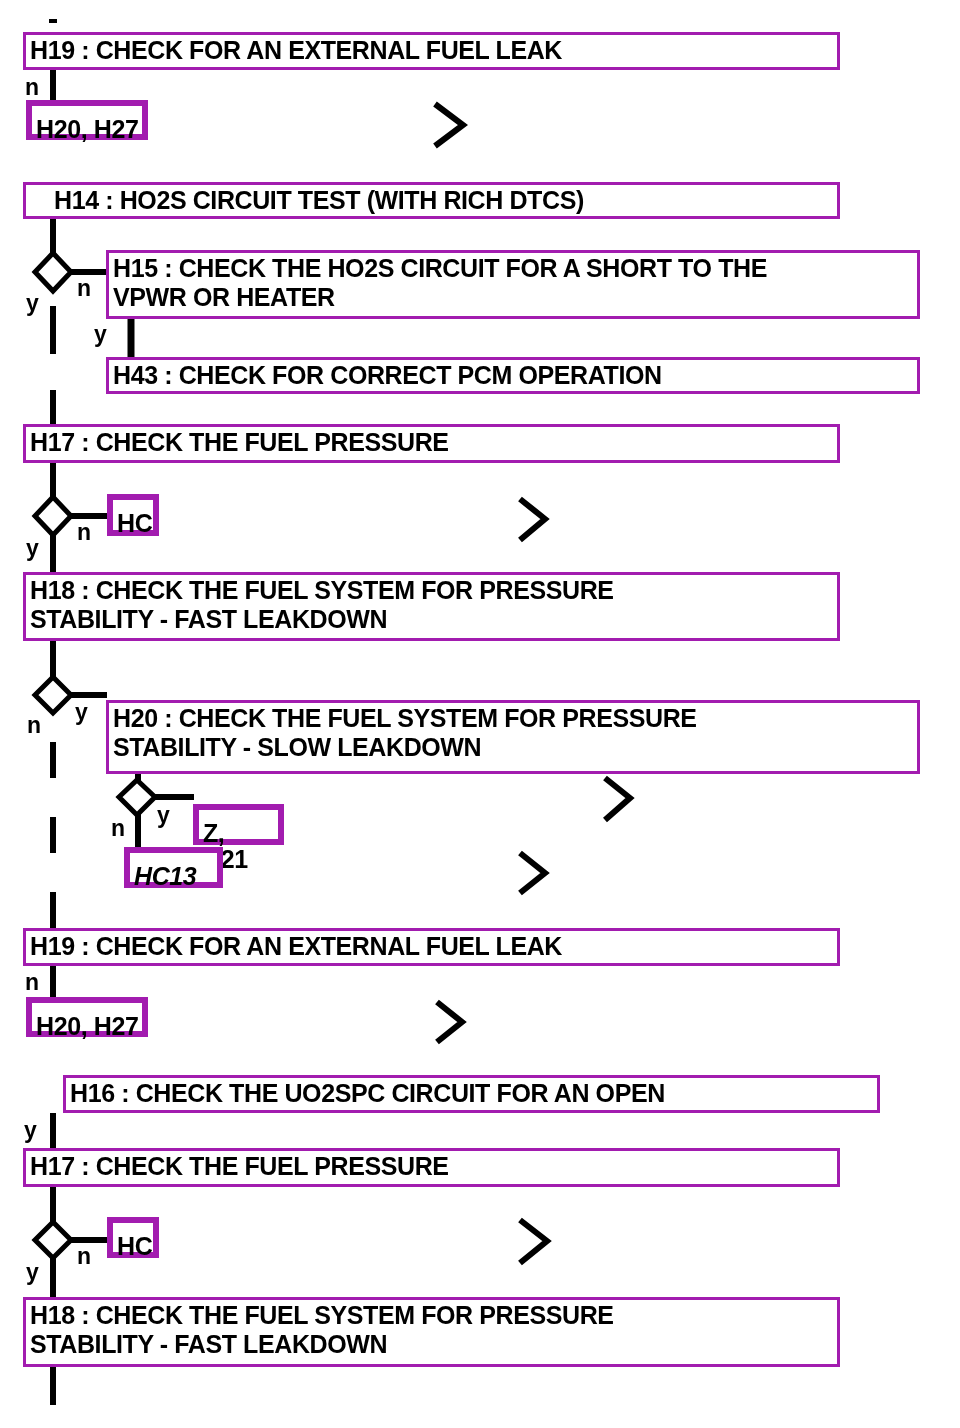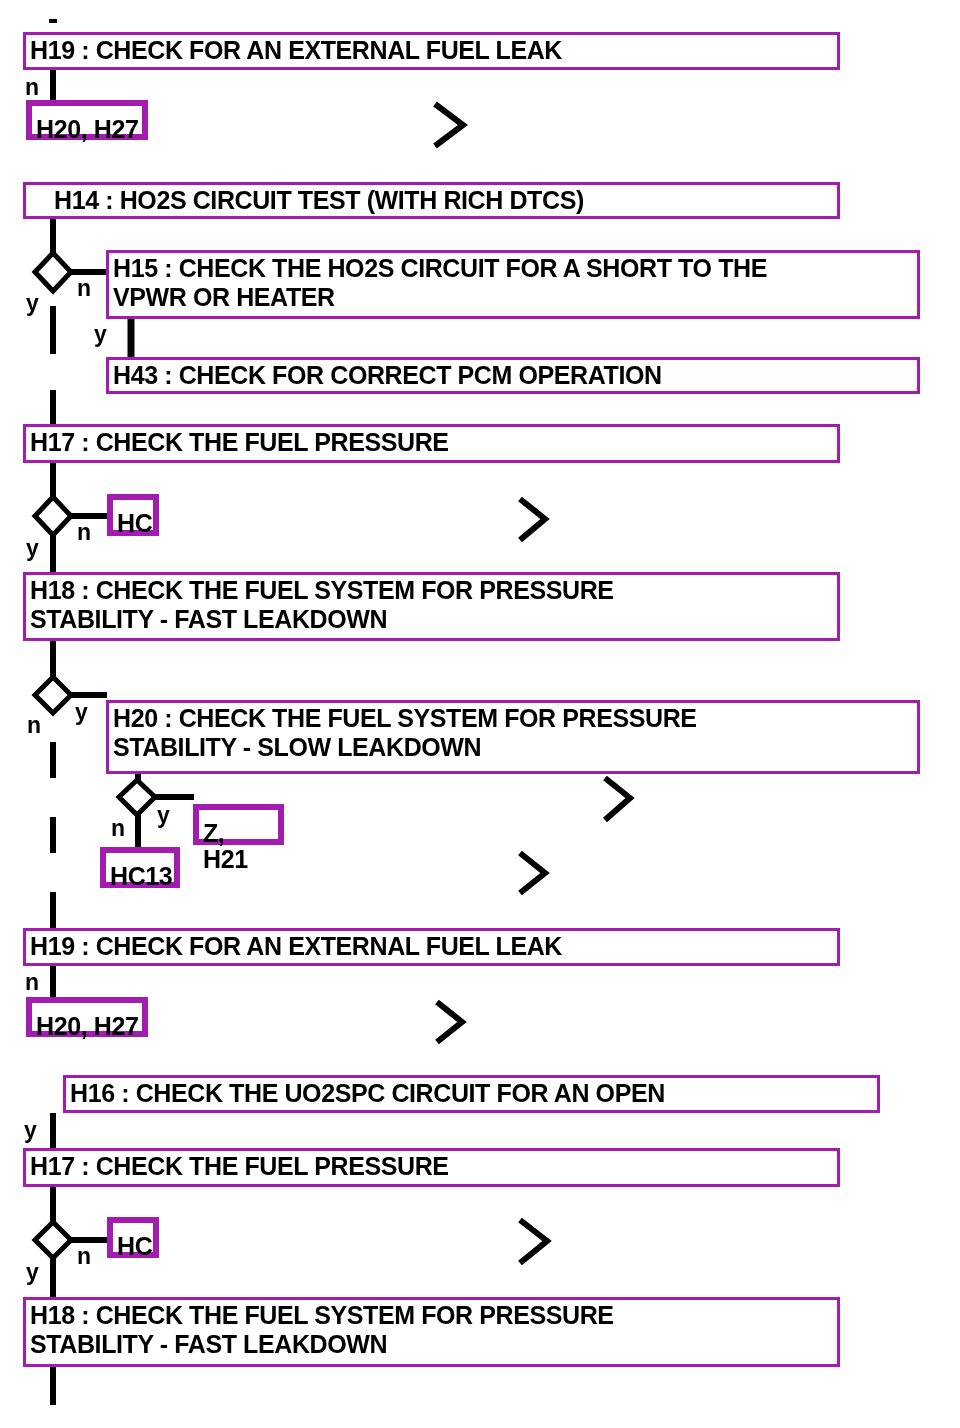--- a/index.html
+++ b/index.html
@@ -74,21 +74,21 @@
   <div class="box indent" style="top:250px;  height:69px;">H15 : CHECK THE HO2S CIRCUIT FOR A SHORT TO THE
 VPWR OR HEATER</div>
   <div class="box indent" style="top:357px;  height:37px;">H43 : CHECK FOR CORRECT PCM OPERATION</div>
   <div class="box wide" style="top:424px;  height:39px;">H17 : CHECK THE FUEL PRESSURE</div>
   <div class="box small" style="left:107px; top:494px;  width:52px;  height:42px;">HC</div>
   <div class="box wide" style="top:572px;  height:69px;">H18 : CHECK THE FUEL SYSTEM FOR PRESSURE
 STABILITY - FAST LEAKDOWN</div>
   <div class="box indent" style="top:700px;  height:74px;">H20 : CHECK THE FUEL SYSTEM FOR PRESSURE
 STABILITY - SLOW LEAKDOWN</div>
   <div class="box small" style="left:193px; top:804px;  width:91px;  height:41px;">Z, H21</div>
-  <div class="box small" style="left:100px; top:847px;  width:80px;  height:41px;">HC13</div>
+  <div class="box small" style="left:124px; top:847px;  width:99px;  height:41px;font-style:italic;">HC13</div>
   <div class="box wide" style="top:928px;  height:38px;">H19 : CHECK FOR AN EXTERNAL FUEL LEAK</div>
   <div class="box small" style="left:26px;  top:997px;  width:122px; height:40px;">H20, H27</div>
   <div class="box wide" style="top:1075px; height:38px;margin-left:40px;">H16 : CHECK THE UO2SPC CIRCUIT FOR AN OPEN</div>
   <div class="box wide" style="top:1148px; height:39px;">H17 : CHECK THE FUEL PRESSURE</div>
   <div class="box small" style="left:107px; top:1217px; width:52px;  height:41px;">HC</div>
   <div class="box wide" style="top:1297px; height:70px;">H18 : CHECK THE FUEL SYSTEM FOR PRESSURE
 STABILITY - FAST LEAKDOWN</div>
 
   <div class="yn" style="left:25px;  top:76px;">n</div>
   <div class="yn" style="left:77px;  top:277px;">n</div>

